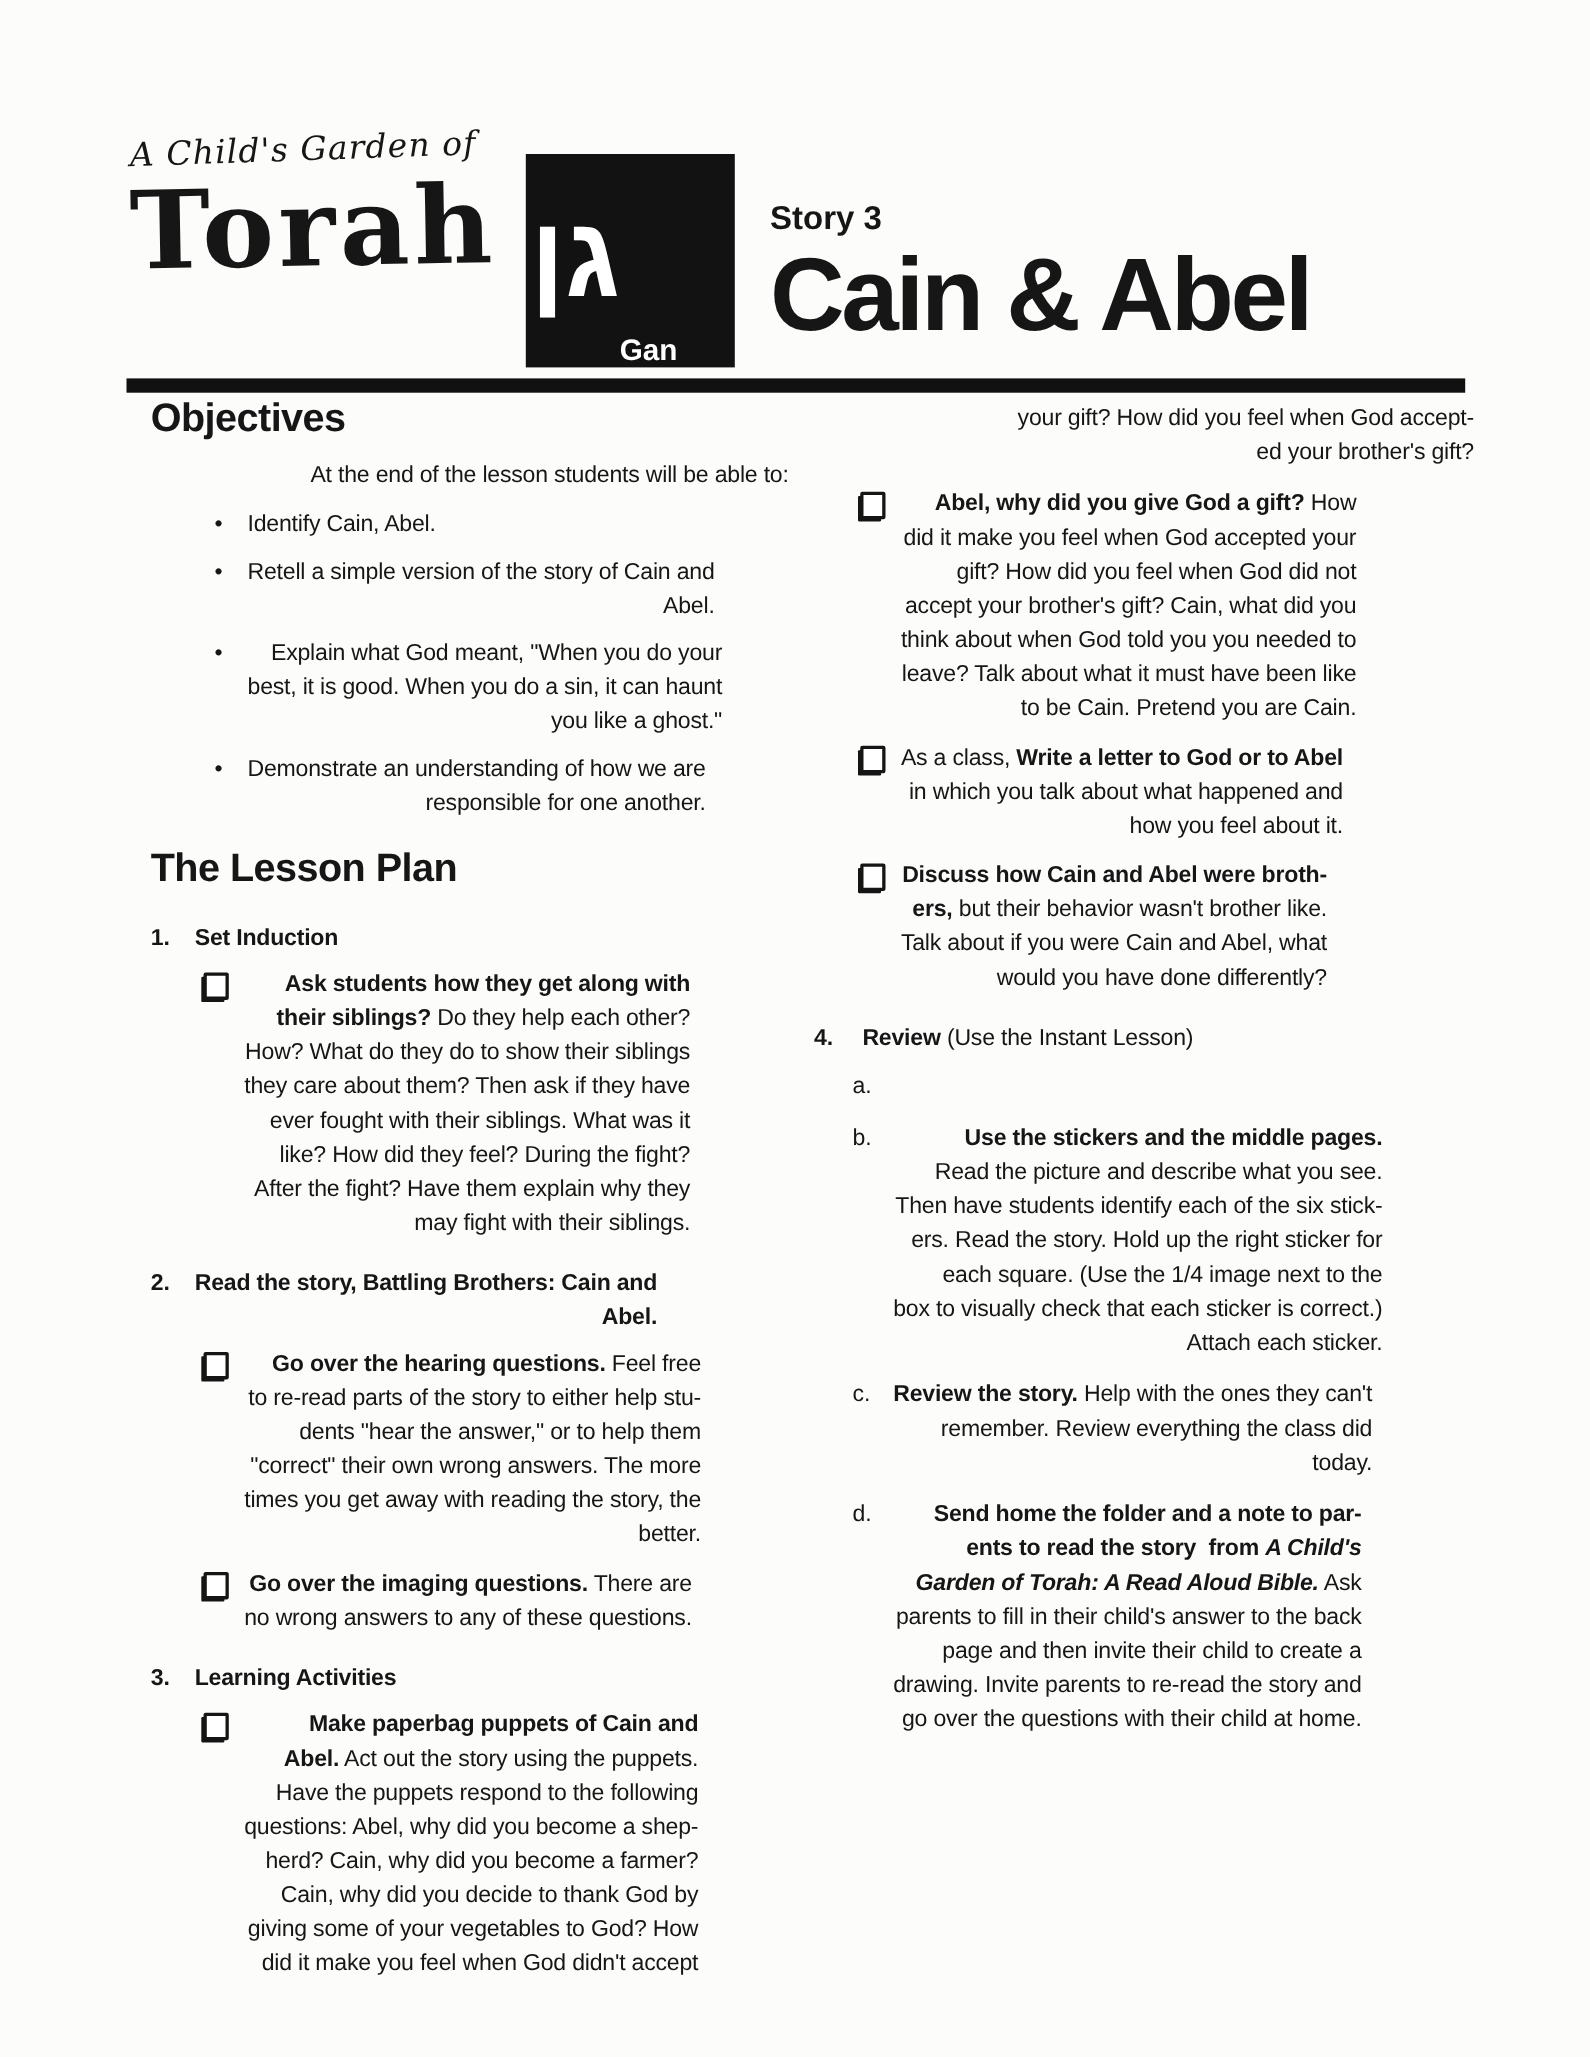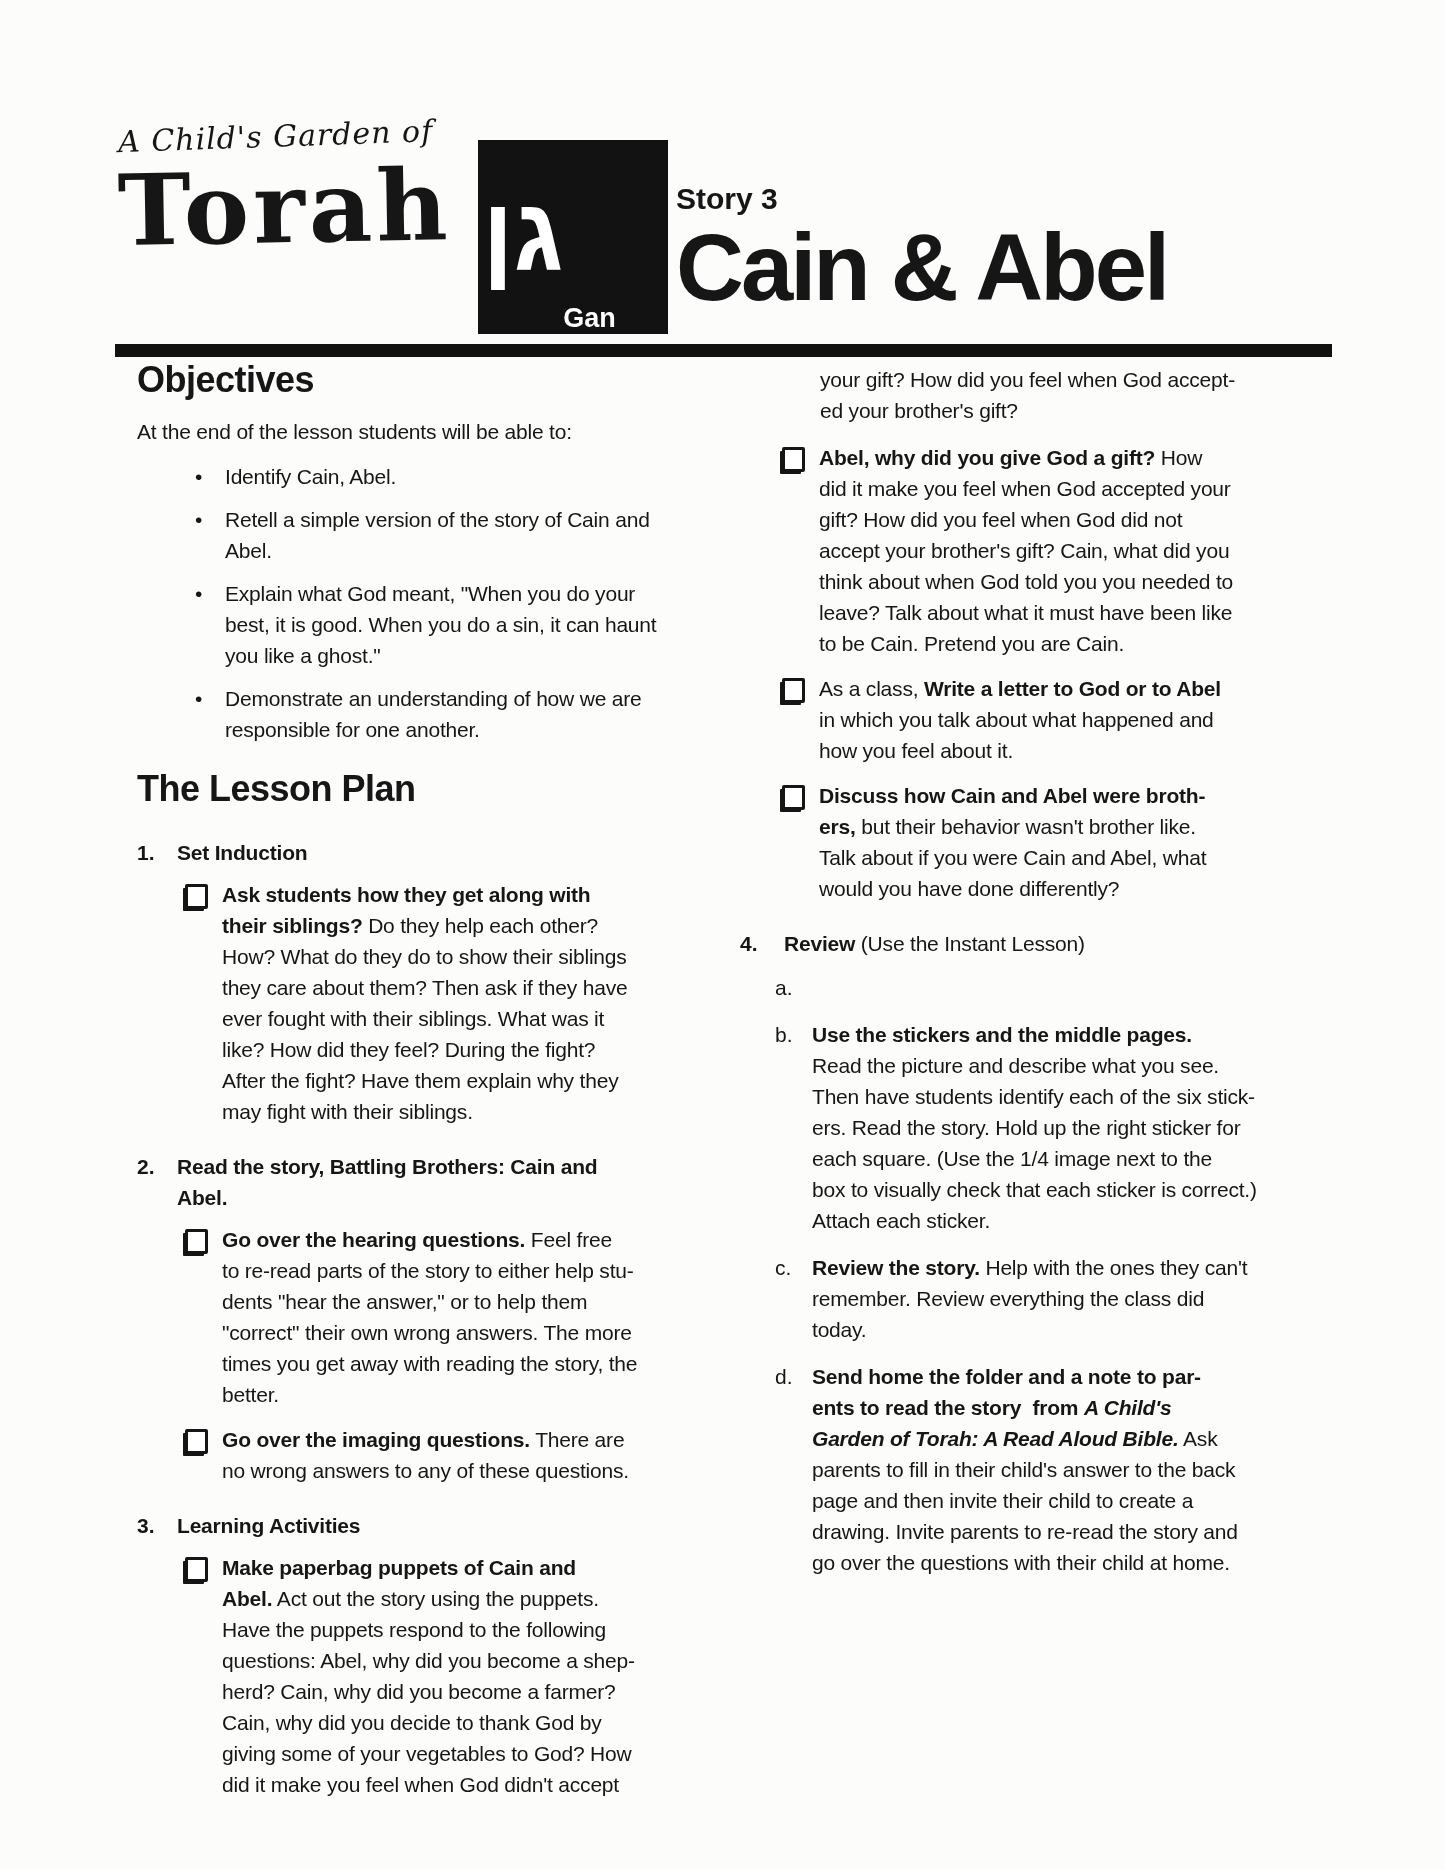--- a/index.html
+++ b/index.html
@@ -38,38 +38,38 @@
     display:flex; flex-direction:row; align-items:center; justify-content:center;
   }
   .gan-hebrew {
     color:#ffffff; font-size:104px; line-height:1.0; font-weight:bold;
     margin-top:-6px;
   }
   .gan-latin {
     color:#ffffff; font-size:27px; font-weight:bold;
     align-self:flex-end; margin-right:48px; margin-top:-12px;
   }
-  .title-block { position:absolute; left:676px; top:182px; width:640px; }
+  .title-block { position:absolute; left:700px; top:182px; width:640px; }
   .story-label { font-size:30px; font-weight:bold; letter-spacing:0; }
   .page-title {
     margin:2px 0 0 0;
     font-size:94px; line-height:100px; font-weight:bold;
     letter-spacing:-3px; white-space:nowrap;
   }
   .rule {
     position:absolute; left:115px; top:344px;
     width:1217px; height:13px; background:#111;
   }
 
   
   .col { position:absolute; top:360px; }
   .col-left  { left:137px; width:580px; }
   .col-right { left:740px; width:600px; }
 
-  .pre { white-space:pre-wrap; }
+  .pre { white-space:pre-wrap;text-align:right; }
   .body-text, .task-text, .num-title, .intro, .bullet-text, .cont, .lettered-text, .sec4-rest {
     font-size:21px; line-height:31px; letter-spacing:-0.2px;
   }
   b { font-weight:bold; }
   .italic { font-style:italic; }
 
   h2 {
     margin:0 0 16px 0;
     font-size:36px; line-height:40px; letter-spacing:-0.5px;
     font-weight:bold;

